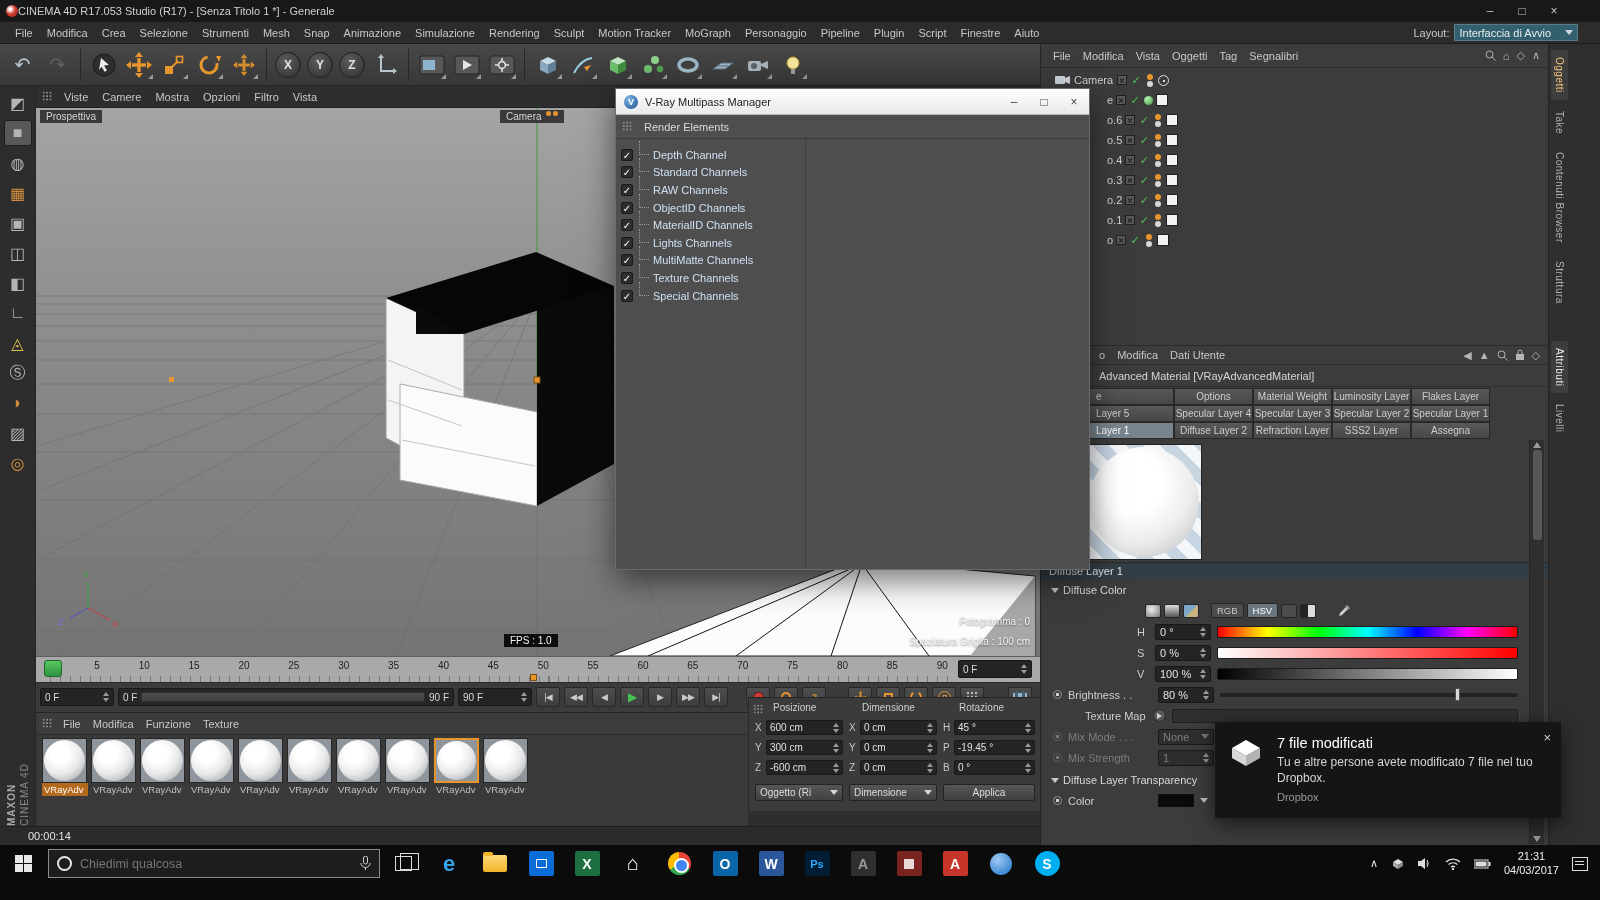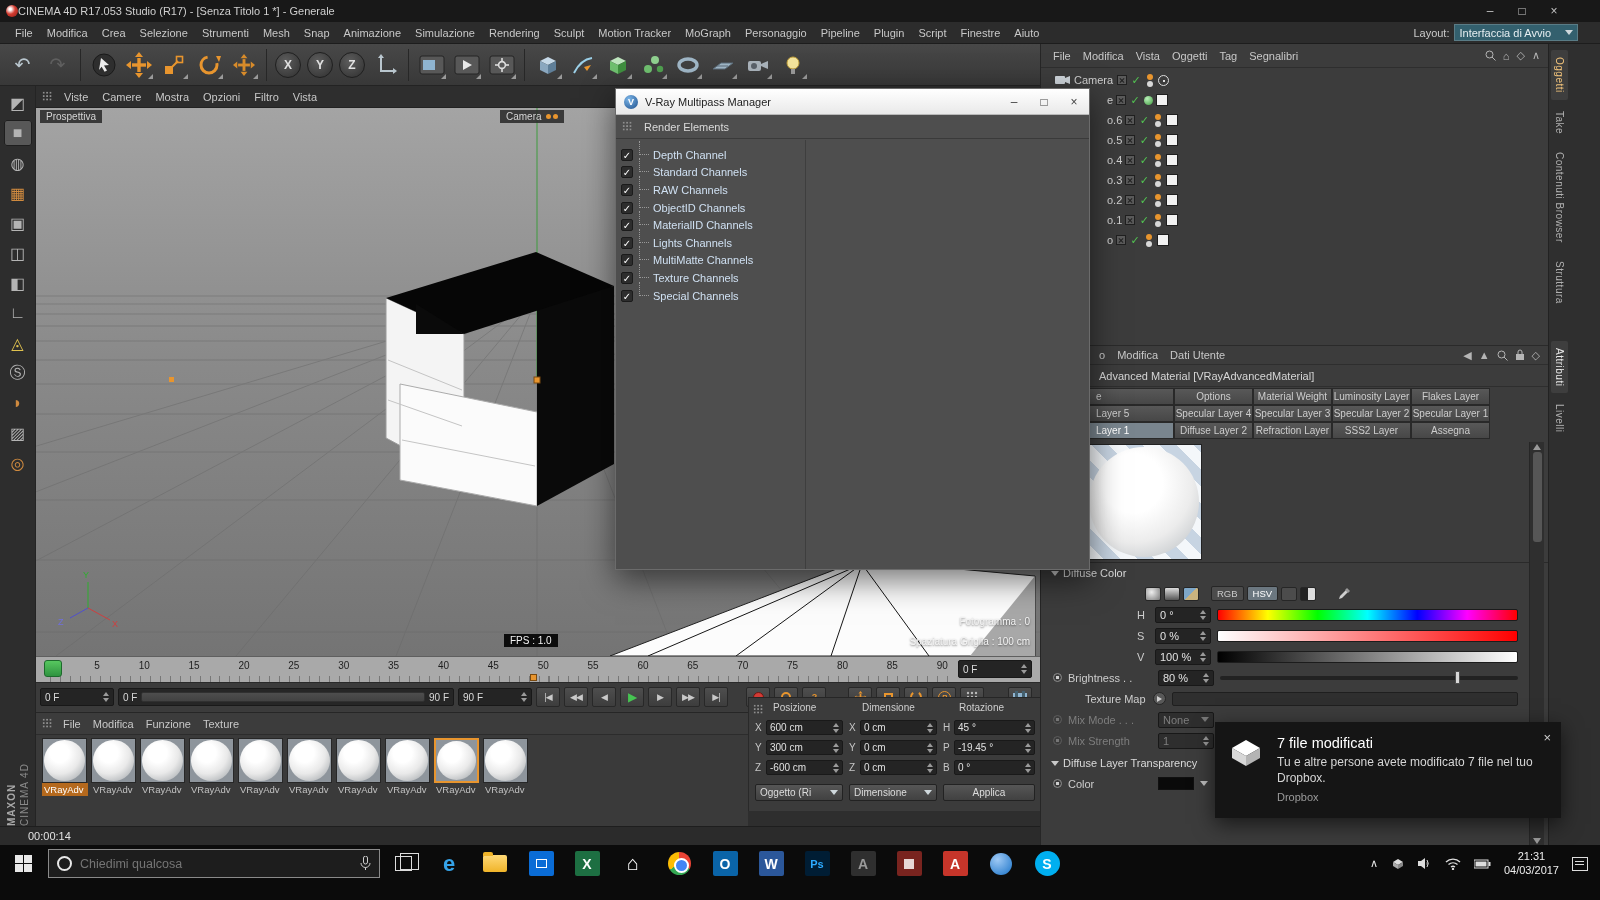--- a/index.html
+++ b/index.html
@@ -34,21 +34,21 @@
   #rail{left:0;top:86px;width:36px;height:740px;background:#2d2d2d;border-right:1px solid #242424}
   .rail-ic{width:28px;height:26px;margin:4px auto 2px;display:flex;align-items:center;justify-content:center;font-size:16px;color:#b4b4b4;border-radius:3px}
   .rail-ic.active{background:#585858;box-shadow:inset 0 0 0 1px #1e1e1e}
   #branding{position:absolute;left:0;top:626px;width:36px;height:114px;display:flex;justify-content:center;gap:2px;padding-top:6px}
   #branding span{writing-mode:vertical-rl;transform:rotate(180deg);font-size:10px;letter-spacing:1px}
 
   
   #vp{left:36px;top:86px;width:1004px;height:626px;background:#3c3c3c}
   #vp-menu{height:22px;background:#2e2e2e;display:flex;align-items:center;padding-left:6px;border-bottom:1px solid #222}
   #vp-canvas{position:relative;height:548px;background:linear-gradient(#a4a4a4,#8a8a8a 45%,#747474);overflow:hidden}
-  .vp-badge{position:absolute;background:rgba(40,40,40,.85);color:#d5d5d5;font-size:10px;padding:1px 6px;display:flex;align-items:center;gap:4px}
+  .vp-badge{position:absolute;background:rgba(40,40,40,.85);color:#d5d5d5;font-size:10px;padding:1px 6px;display:flex;align-items:flex-start;gap:4px}
   .vp-badge.dark{background:#0d0d0d;color:#f2f2f2}
   .vp-info{position:absolute;color:#f4f4f4;font-size:10px;text-shadow:0 1px 2px rgba(0,0,0,.5)}
   .camdots{display:inline-flex;gap:2px}
   .camdots i{width:5px;height:5px;border-radius:50%;background:#e8952e}
   #vp-ruler{height:26px;background:#a9a9a9;position:relative;border-top:1px solid #5f5f5f;color:#1e1e1e}
   .ruler-nums{position:absolute;left:14px;top:3px;width:898px;display:flex;justify-content:space-between;font-size:10px}
   .ruler-ticks{position:absolute;left:14px;bottom:0;width:898px;height:6px;background:repeating-linear-gradient(to right,#777 0 1px,transparent 1px 9.97px)}
   #playhead{position:absolute;left:8px;top:3px;width:18px;height:17px;background:linear-gradient(#57c85f,#2f9340);border:1px solid #1d6a2c;border-radius:3px}
   #ruler-key{position:absolute;left:494px;top:17px;width:7px;height:7px;background:#e8952e;border:1px solid #7a4a10}
   #ruler-field{position:absolute;right:8px;top:3px;width:74px}
@@ -965,20 +965,23 @@
         <span class="mtab">Assegna</span>
       </div>
     </div>
     <div id="am-preview">
       <div id="mat-sphere">
           <i></i>
         </div>
     </div>
 
     <div id="attr">
+      <div class="attr-h">
+          <span>Diffuse Layer 1</span>
+        </div>
       <div class="attr-sub">
           <i class="tri-d"></i>
           <span>Diffuse Color</span>
         </div>
 
 
       <div class="arow" style="padding-left:104px;gap:3px">
         <span class="mini-ic ic-sph"></span>
         <span class="mini-ic ic-grd"></span>
         <span class="mini-ic ic-img"></span>

